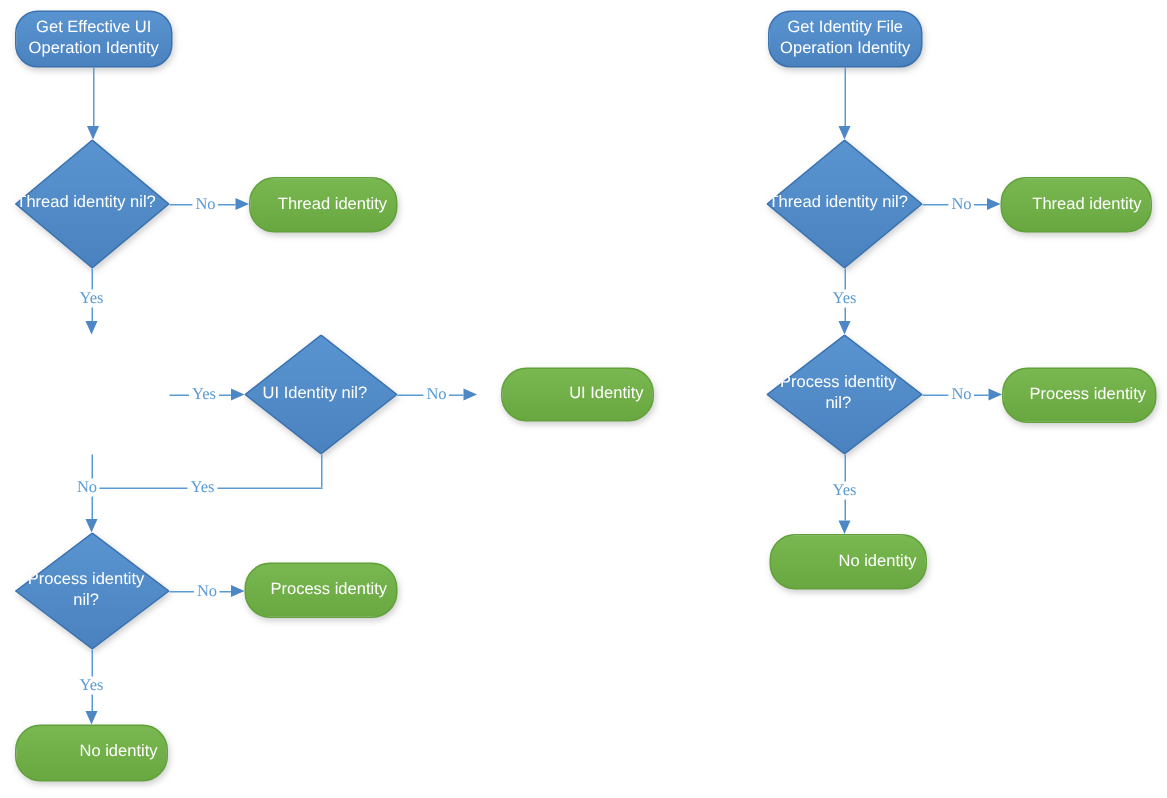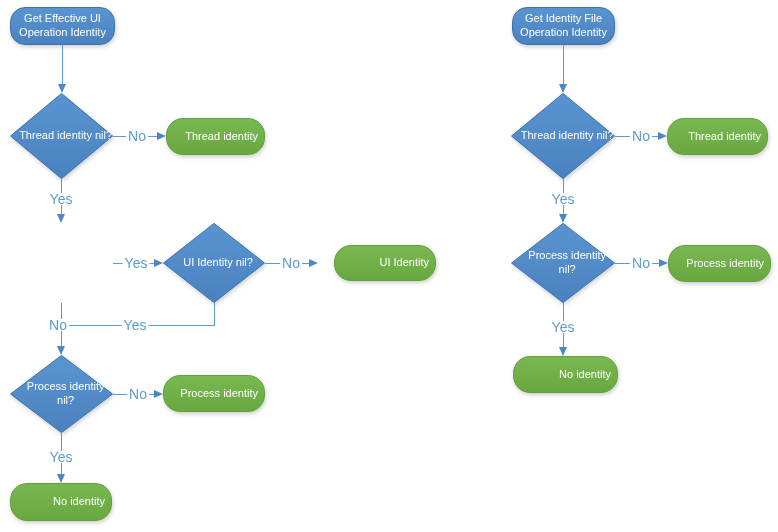--- a/index.html
+++ b/index.html
@@ -16,42 +16,42 @@
     background:linear-gradient(180deg, var(--node-blue-light,#5994d1), var(--node-blue,#4a82bf));
     border:1px solid var(--node-blue-border,#3a72b0);
     border-radius:15px;
   }
   .result {
     background:linear-gradient(180deg, var(--node-green-light,#79b750), var(--node-green,#69a840));
     border:1px solid var(--node-green-border,#61a139);
     border-radius:17px;
   }
   .diamond {
-    position:absolute; display:flex; align-items:center; justify-content:flex-end;
+    position:absolute; display:flex; align-items:center; justify-content:flex-start;
     text-align:center; color:#ffffff; font-size:11px; line-height:1.25;
     filter:drop-shadow(1px 2px 2px rgba(90,90,90,0.30));
   }
   .diamond svg { position:absolute; left:0; top:0; width:100%; height:100%; }
   .diamond polygon {
     fill:url(#gradBlue);
     stroke:var(--node-blue-border,#3a72b0); stroke-width:1; vector-effect:non-scaling-stroke;
   }
   .diamond .dlabel { position:relative; width:92%; z-index:1; }
 
   .vline, .hline { position:absolute; background:var(--connector,#5b9bd5); }
   .vline { width:1px; }
   .hline { height:1px; }
   .arr { position:absolute; width:0; height:0; }
   .arr.down  { border-left:4.5px solid transparent; border-right:4.5px solid transparent; border-top:9px solid var(--connector-dark,#4d87c6); }
   .arr.right { border-top:4.5px solid transparent; border-bottom:4.5px solid transparent; border-left:9px solid var(--connector-dark,#4d87c6); }
 
   .elabel {
     position:absolute; transform:translate(-50%,-50%);
     background:#ffffff; color:var(--connector,#5b9bd5);
-    font-size:14px; line-height:12px; padding:0 2px; white-space:nowrap;
+    font-size:11px; line-height:12px; padding:0 2px; white-space:nowrap;font-family:Liberation Serif, serif;
   }
   .defs-holder { position:absolute; width:0; height:0; overflow:hidden; }
 </style>
 </head>
 <body>
 
 <div class="canvas">
 
   <svg class="defs-holder" aria-hidden="true">
     <defs>

